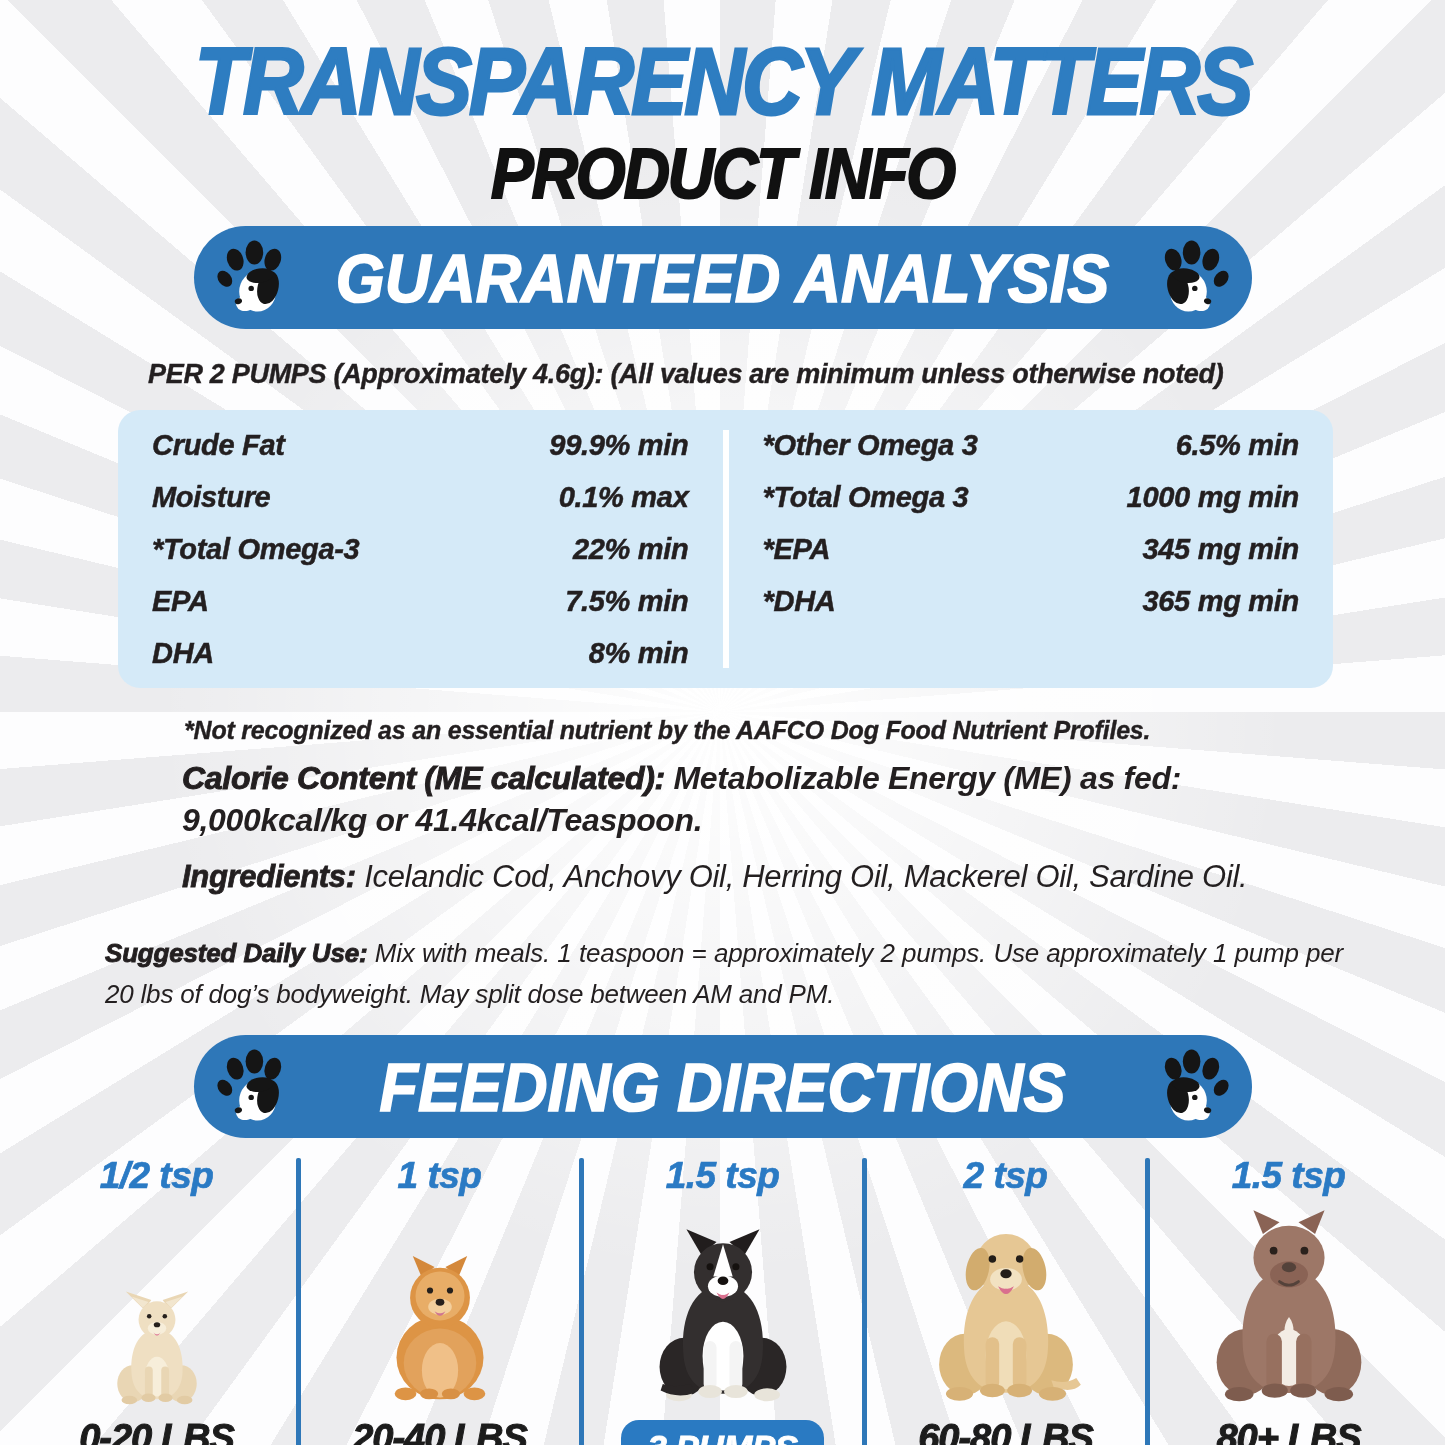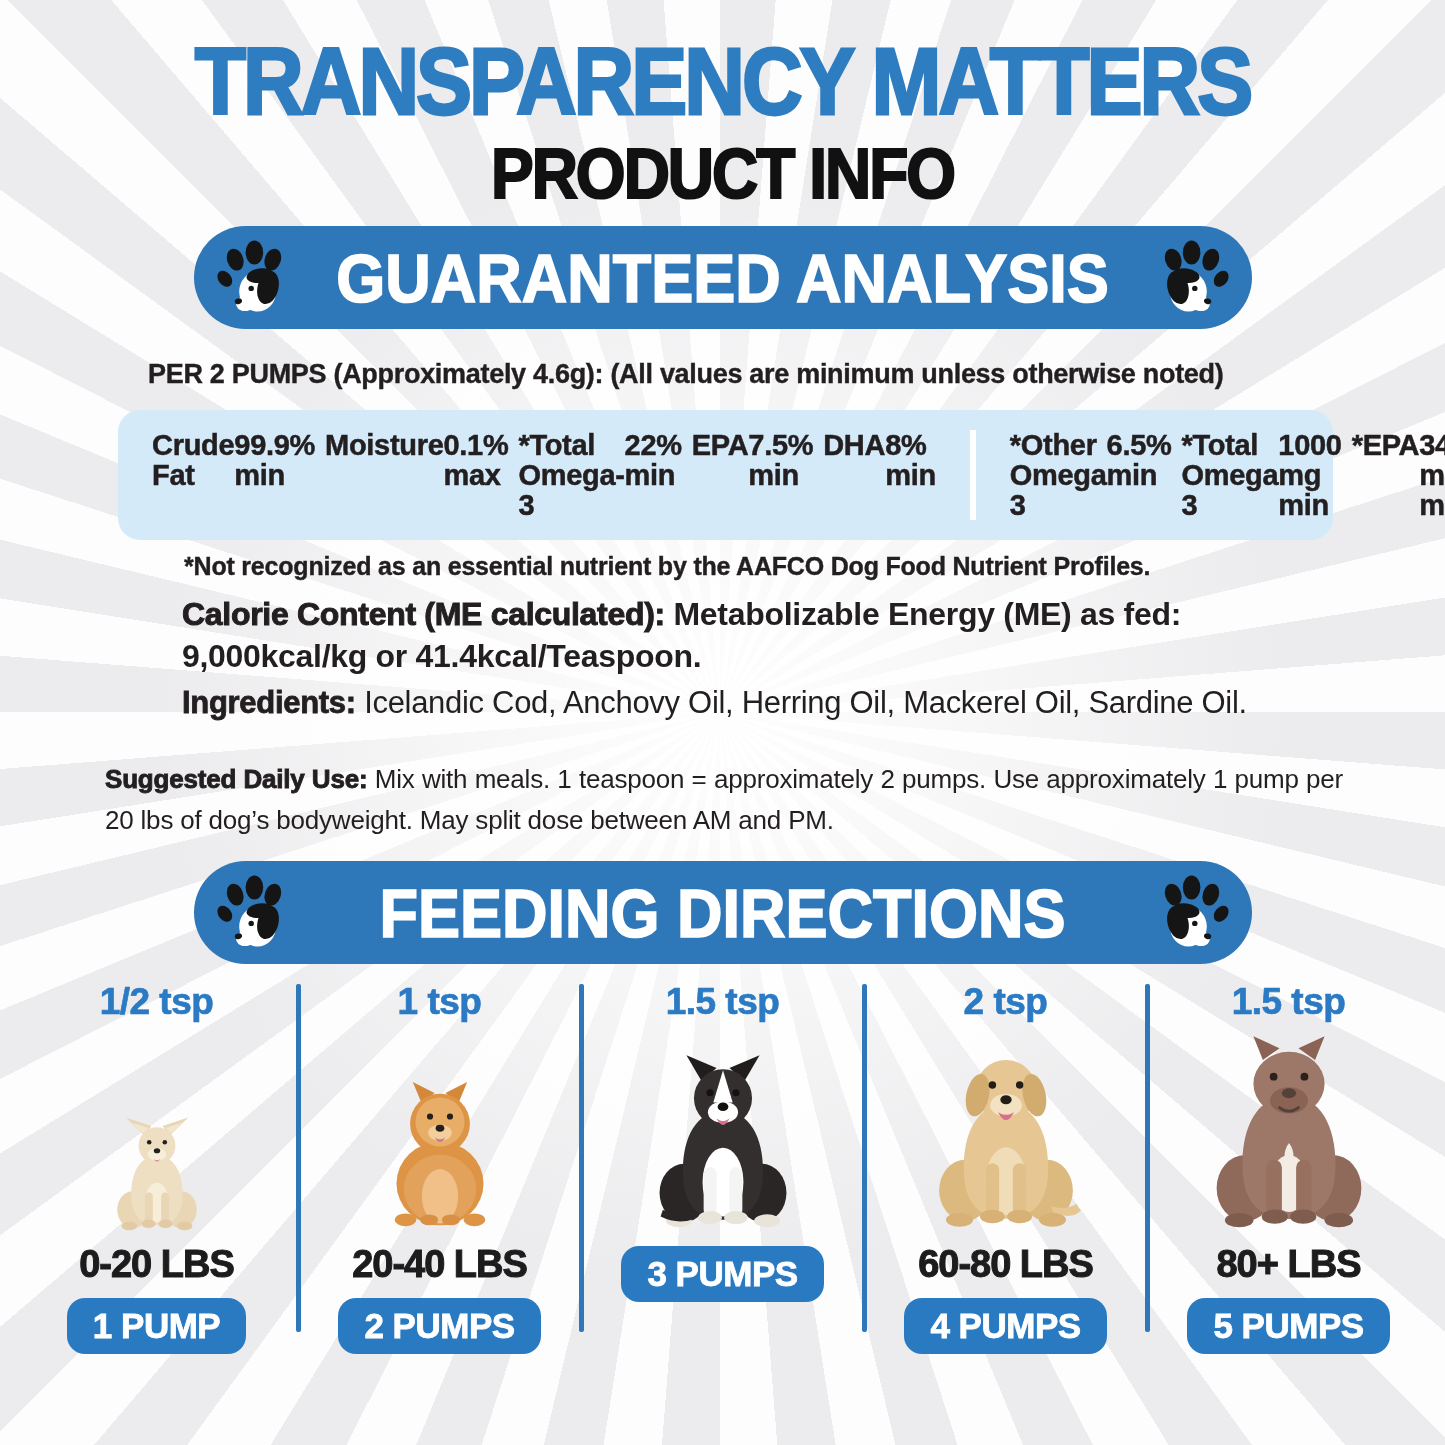--- a/index.html
+++ b/index.html
@@ -5,20 +5,21 @@
   * { margin:0; padding:0; box-sizing:border-box; }
   html,body { width:1445px; height:1445px; }
   body { font-family:"Liberation Sans", sans-serif; color:#231f20; background:#fff; }
 
   .poster{
     position:relative; width:1445px; height:1445px; overflow:hidden;
     background:
       radial-gradient(circle at 50% 49.3%, rgba(255,255,255,.95) 0%, rgba(255,255,255,.55) 26%, rgba(255,255,255,0) 55%),
       repeating-conic-gradient(from 0deg at 49.8% 49.3%, #ececee 0deg 4.5deg, #fdfdfe 4.5deg 9deg);
     padding-top:32px;
+    font-style:italic;
   }
 
   
   .title{
     text-align:center; color:#2e7dc1; font-weight:700; font-size:84px;
     letter-spacing:-3px; line-height:88px; transform:scaleY(1.12);
     transform-origin:top center; -webkit-text-stroke:2.5px #2e7dc1;
   }
   .subtitle{
     text-align:center; color:#111; font-weight:700; font-size:64px;
@@ -42,38 +43,38 @@
 
   
   .basis-line{
     margin:30px 95px 0 148px; font-size:27px; font-weight:700; letter-spacing:-0.3px;
     -webkit-text-stroke:0.4px #231f20;
   }
   .analysis-table{
     margin:20px 112px 0 118px; background:#d5eaf8; border-radius:22px;
     display:flex; padding:20px 0;
   }
-  .atable-col{ flex:1; padding:0 34px; display:flex; gap:10px; }
+  .atable-col{ flex:1; padding:0 34px; display:flex; flex-direction:column; gap:22px; }
   .table-divider{ width:6px; background:#fff; flex:0 0 auto; }
   .arow{ display:flex; justify-content:space-between; align-items:baseline; }
   .arow span{
     font-size:29px; font-weight:700; letter-spacing:-0.3px; line-height:30px;
     -webkit-text-stroke:0.5px #231f20;
   }
 
   .footnote{
-    margin:12px 100px 0 184px; font-size:25px; font-weight:700; letter-spacing:-0.2px;
+    margin:28px 100px 0 184px; font-size:25px; font-weight:700; letter-spacing:-0.2px;
     -webkit-text-stroke:0.4px #231f20;
   }
   .calorie{
     margin:12px 100px 0 182px; font-size:32px; line-height:42px; font-weight:700;
     letter-spacing:-0.3px;
   }
   .calorie .lead{ -webkit-text-stroke:1px #231f20; }
-  .ingredients{ margin:8px 100px 0 182px; font-size:31px; letter-spacing:-0.3px; }
+  .ingredients{ margin:18px 100px 0 182px; font-size:31px; letter-spacing:-0.3px; }
   .ingredients .lead{ font-weight:700; -webkit-text-stroke:0.8px #231f20; }
   .suggested{
     margin:38px 102px 0 105px; font-size:26px; line-height:41px; text-align:justify;
     letter-spacing:-0.2px;
   }
   .suggested .lead{ font-weight:700; -webkit-text-stroke:0.9px #231f20; }
 
   
   .feeding-grid{
     position:relative; margin:16px 15px 0 15px; display:flex; align-items:flex-start;

